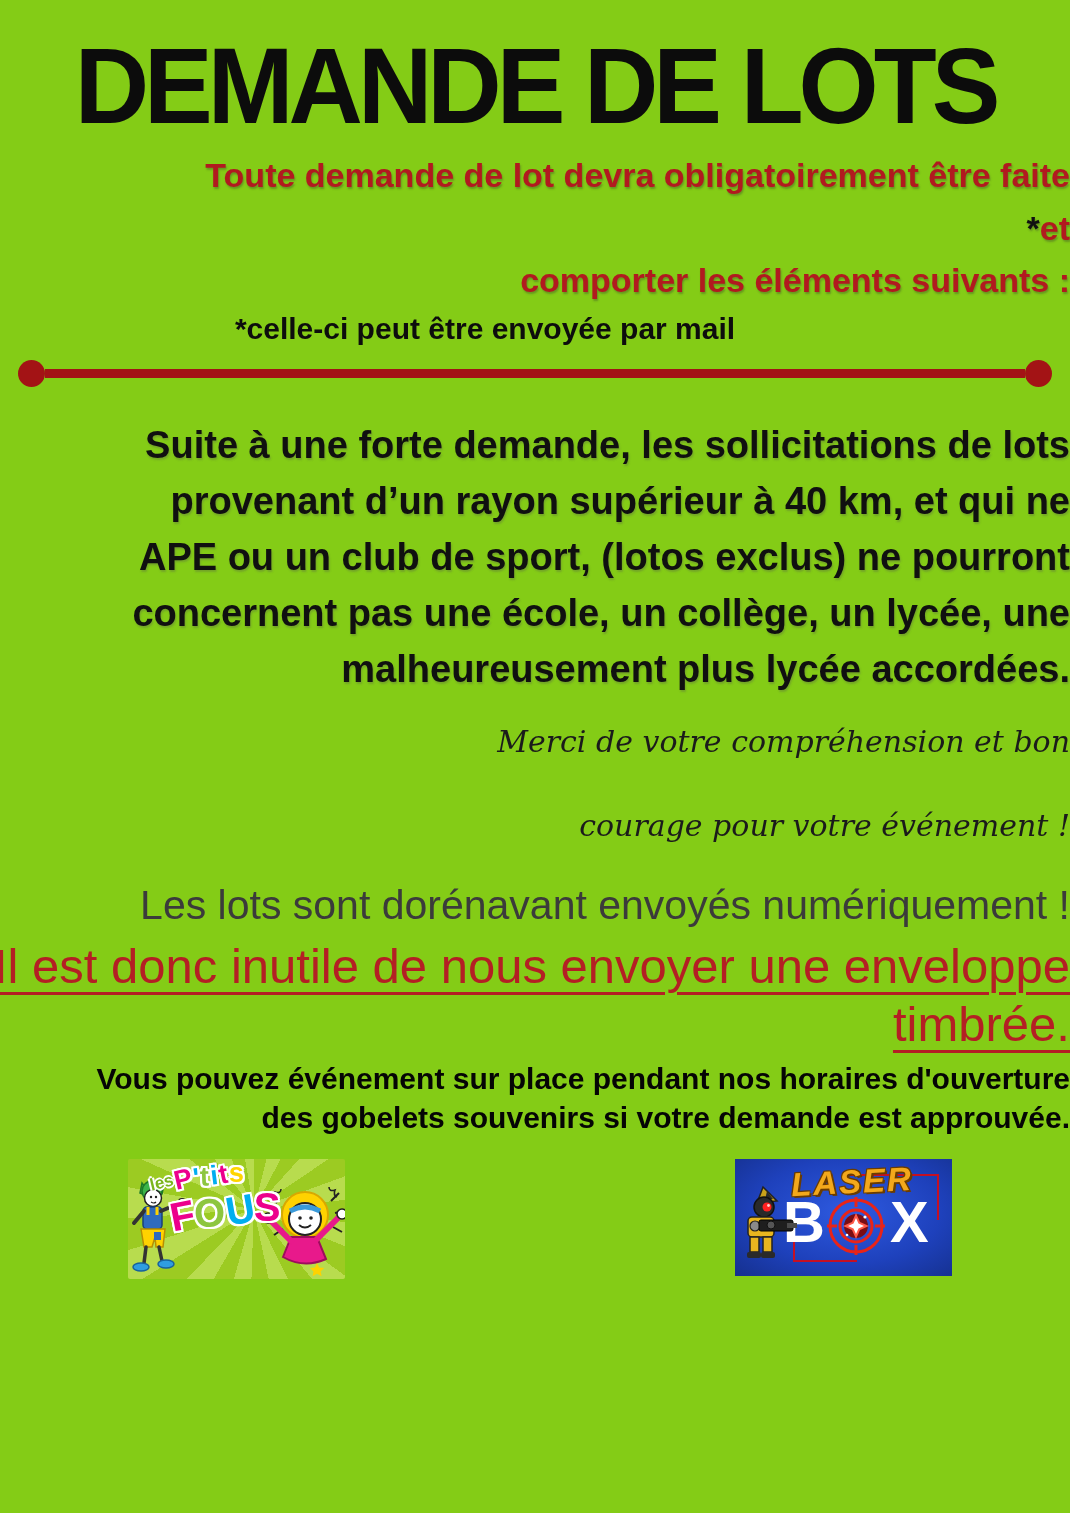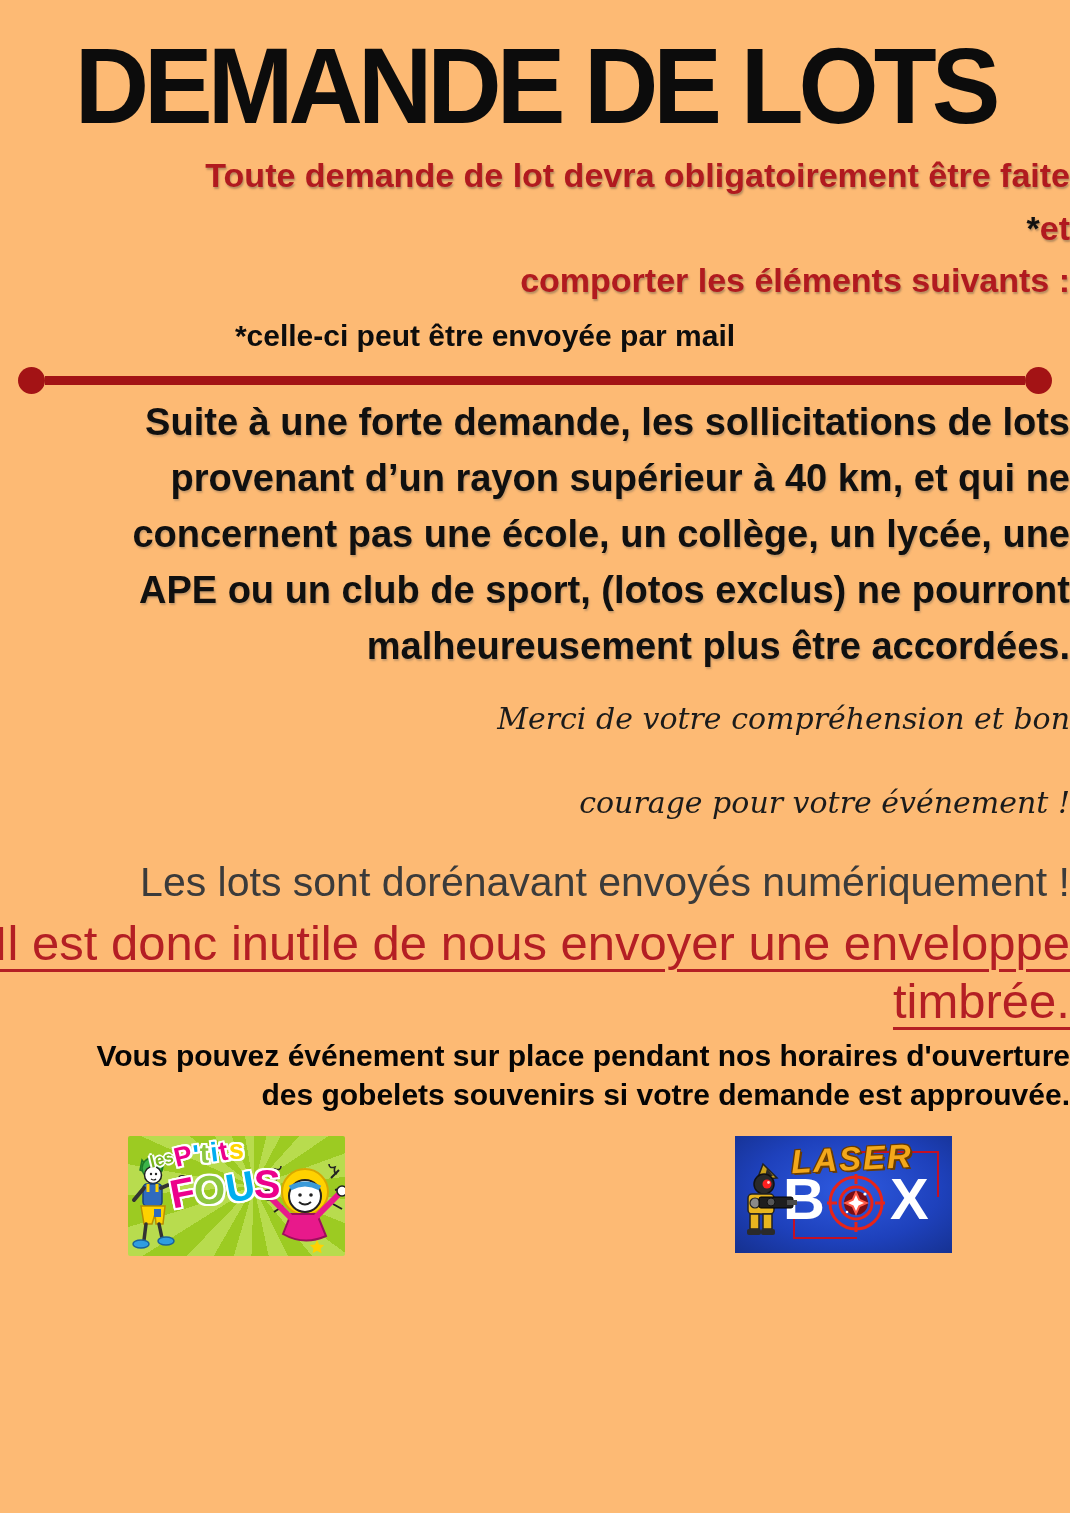--- a/index.html
+++ b/index.html
@@ -1,17 +1,17 @@
 <!DOCTYPE html>
 <html><head>
 <meta charset="utf-8">
 <style>
   html,body{margin:0;padding:0;background:#ffffff;}
   body{width:1070px;height:1513px;overflow:hidden;font-family:"Liberation Sans",sans-serif;}
-  main{position:relative;width:1070px;height:1513px;background:#fdba74;}
+  main{position:relative;width:1070px;height:1513px;background:#84cc16;}
 
   .center-line{display:flex;justify-content:flex-end;white-space:nowrap;}
 
   
   .title{padding-top:30px;text-align:center;font-size:103px;line-height:1.02;
          font-weight:bold;letter-spacing:-5px;color:#0c0c0c;margin:0;
          transform:scaleY(1.04);transform-origin:top center;}
 
   
   .subtitle{margin-top:14px;color:#b11a1f;font-weight:bold;font-size:34px;line-height:1.55;
@@ -20,30 +20,30 @@
 
   
   .bullets{list-style:none;margin:40px 0 0 83px;padding:0;}
   .bullets li{position:relative;padding-left:24px;margin-bottom:14px;
               color:#a5161b;font-weight:bold;font-size:41px;line-height:50px;
               text-shadow:1px 2px 2px rgba(50,50,50,0.35);}
   .bullets li .b-dot{position:absolute;left:0;top:19px;width:13px;height:13px;
               border-radius:50%;background:#a5161b;}
 
   
-  .footnote{margin-top:12px;margin-right:100px;text-align:center;
+  .footnote{margin-top:5px;margin-right:100px;text-align:center;
             font-weight:bold;font-size:30px;color:#0d0d0d;}
 
   
   .divider{display:flex;align-items:center;margin:14px 18px 0 18px;height:27px;}
   .divider .dot{width:27px;height:27px;border-radius:50%;background:#a31315;flex:0 0 auto;}
   .divider .bar{flex:1;height:9px;background:#a31315;}
 
   
-  .policy{color:#101010;font-weight:bold;font-size:38px;}
+  .policy{margin-top:30px;color:#101010;font-weight:bold;font-size:38px;}
   .policy .center-line{line-height:56px;text-shadow:1px 2px 2px rgba(80,80,80,0.3);}
 
   
   .thanks{margin-top:16px;color:#1b1b1b;font-family:"DejaVu Serif",serif;
           font-style:italic;font-size:30px;}
   .thanks .script-line{line-height:58px;margin-bottom:26px;}
 
   
   .digital{margin-top:2px;font-size:41px;color:#3b3b3b;line-height:48px;}
 
@@ -126,23 +126,23 @@
 
   <div class="divider">
     <span class="dot"></span>
     <span class="bar"></span>
     <span class="dot"></span>
   </div>
 
   <div class="policy">
     <div class="center-line">Suite à une forte demande, les sollicitations de lots</div>
     <div class="center-line">provenant d’un rayon supérieur à 40 km, et qui ne</div>
+    <div class="center-line">APE ou un club de sport, (lotos exclus) ne pourront</div>
     <div class="center-line">concernent pas une école, un collège, un lycée, une</div>
-    <div class="center-line">APE ou un club de sport, (lotos exclus) ne pourront</div>
-    <div class="center-line">malheureusement plus être accordées.</div>
+    <div class="center-line">malheureusement plus lycée accordées.</div>
   </div>
 
   <div class="thanks">
     <div class="script-line center-line">Merci de votre compréhension et bon</div>
     <div class="script-line center-line">courage pour votre événement !</div>
   </div>
 
   <div class="digital center-line">Les lots sont dorénavant envoyés numériquement !</div>
 
   <div class="envelope">

